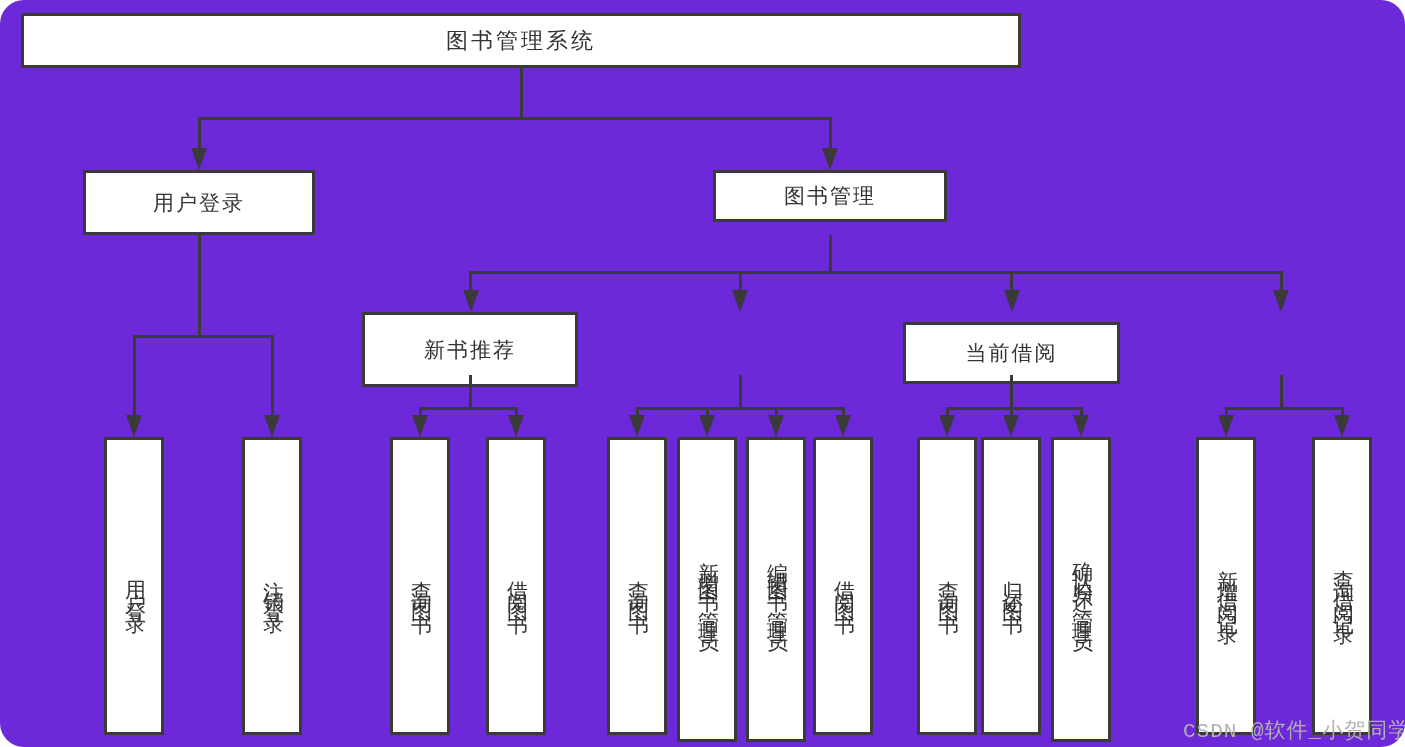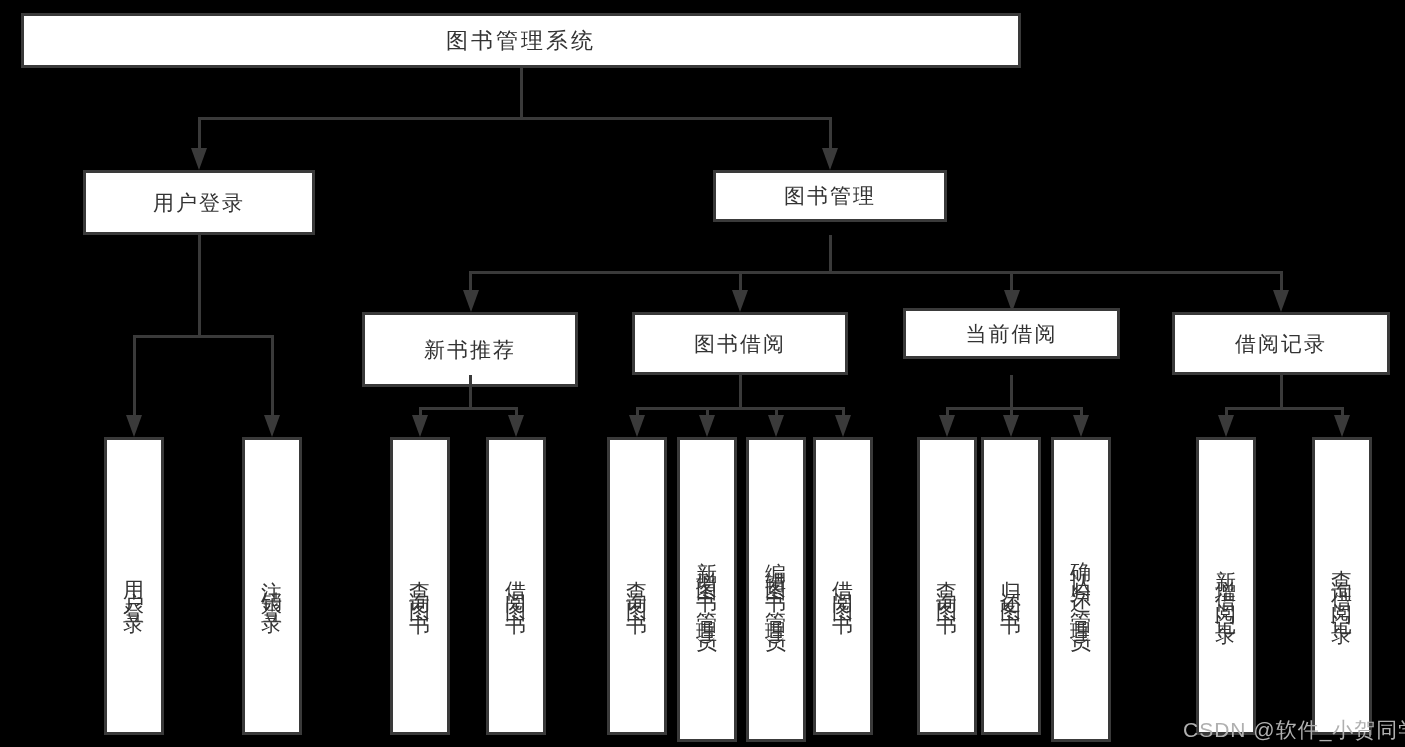--- a/index.html
+++ b/index.html
@@ -1,18 +1,18 @@
 <!DOCTYPE html>
 <html><head>
 <meta charset="utf-8">
 <style>
   html,body{margin:0;padding:0;background:#fff;}
   .canvas{
-    position:relative;width:1405px;height:747px;background:#000000;
-    font-family:Liberation Sans, sans-serif;color:#333333;overflow:hidden;
+    position:relative;width:1405px;height:747px;background:#6d28d9;
+    font-family:Liberation Mono, monospace;color:#333333;overflow:hidden;border-radius:24px;
   }
   .box{
     position:absolute;box-sizing:border-box;border:3px solid #3a3a3a;background:#ffffff;
     display:flex;align-items:center;justify-content:center;
   }
   .hbox{font-size:21px;letter-spacing:2px;}
   .rootbox{font-size:22px;letter-spacing:3px;}
   .vbox span{
     writing-mode:vertical-rl;text-orientation:mixed;
     font-size:21px;line-height:1;letter-spacing:11px;display:block;
@@ -67,28 +67,22 @@
   <div class="vline" style="left:738.5px;top:272px;height:20px"></div>
   <div class="arrow" style="left:732px;top:290px"></div>
   <div class="vline" style="left:1010px;top:272px;height:20px"></div>
   <div class="arrow" style="left:1003.5px;top:290px"></div>
   <div class="vline" style="left:1279.5px;top:272px;height:20px"></div>
   <div class="arrow" style="left:1273px;top:290px"></div>
 
   <div class="box hbox" style="left:362px;top:312px;width:216px;height:75px">
     <span>新书推荐</span>
   </div>
-  <div class="box hbox" style="left:632px;top:312px;width:216px;height:63px">
-    <span>图书借阅</span>
-  </div>
-  <div class="box hbox" style="left:903px;top:308px;width:217px;height:51px">
+  <div class="box hbox" style="left:903px;top:322px;width:217px;height:62px">
     <span>当前借阅</span>
-  </div>
-  <div class="box hbox" style="left:1172px;top:312px;width:218px;height:63px">
-    <span>借阅记录</span>
   </div>
 
   <div class="vline" style="left:469px;top:375px;height:33px"></div>
   <div class="vline" style="left:738.5px;top:375px;height:33px"></div>
   <div class="vline" style="left:1010px;top:375px;height:33px"></div>
   <div class="vline" style="left:1279.5px;top:375px;height:33px"></div>
 
   <div class="hline" style="left:418.5px;top:406.5px;width:99px"></div>
   <div class="hline" style="left:635.5px;top:406.5px;width:209px"></div>
   <div class="hline" style="left:945.5px;top:406.5px;width:137px"></div>

